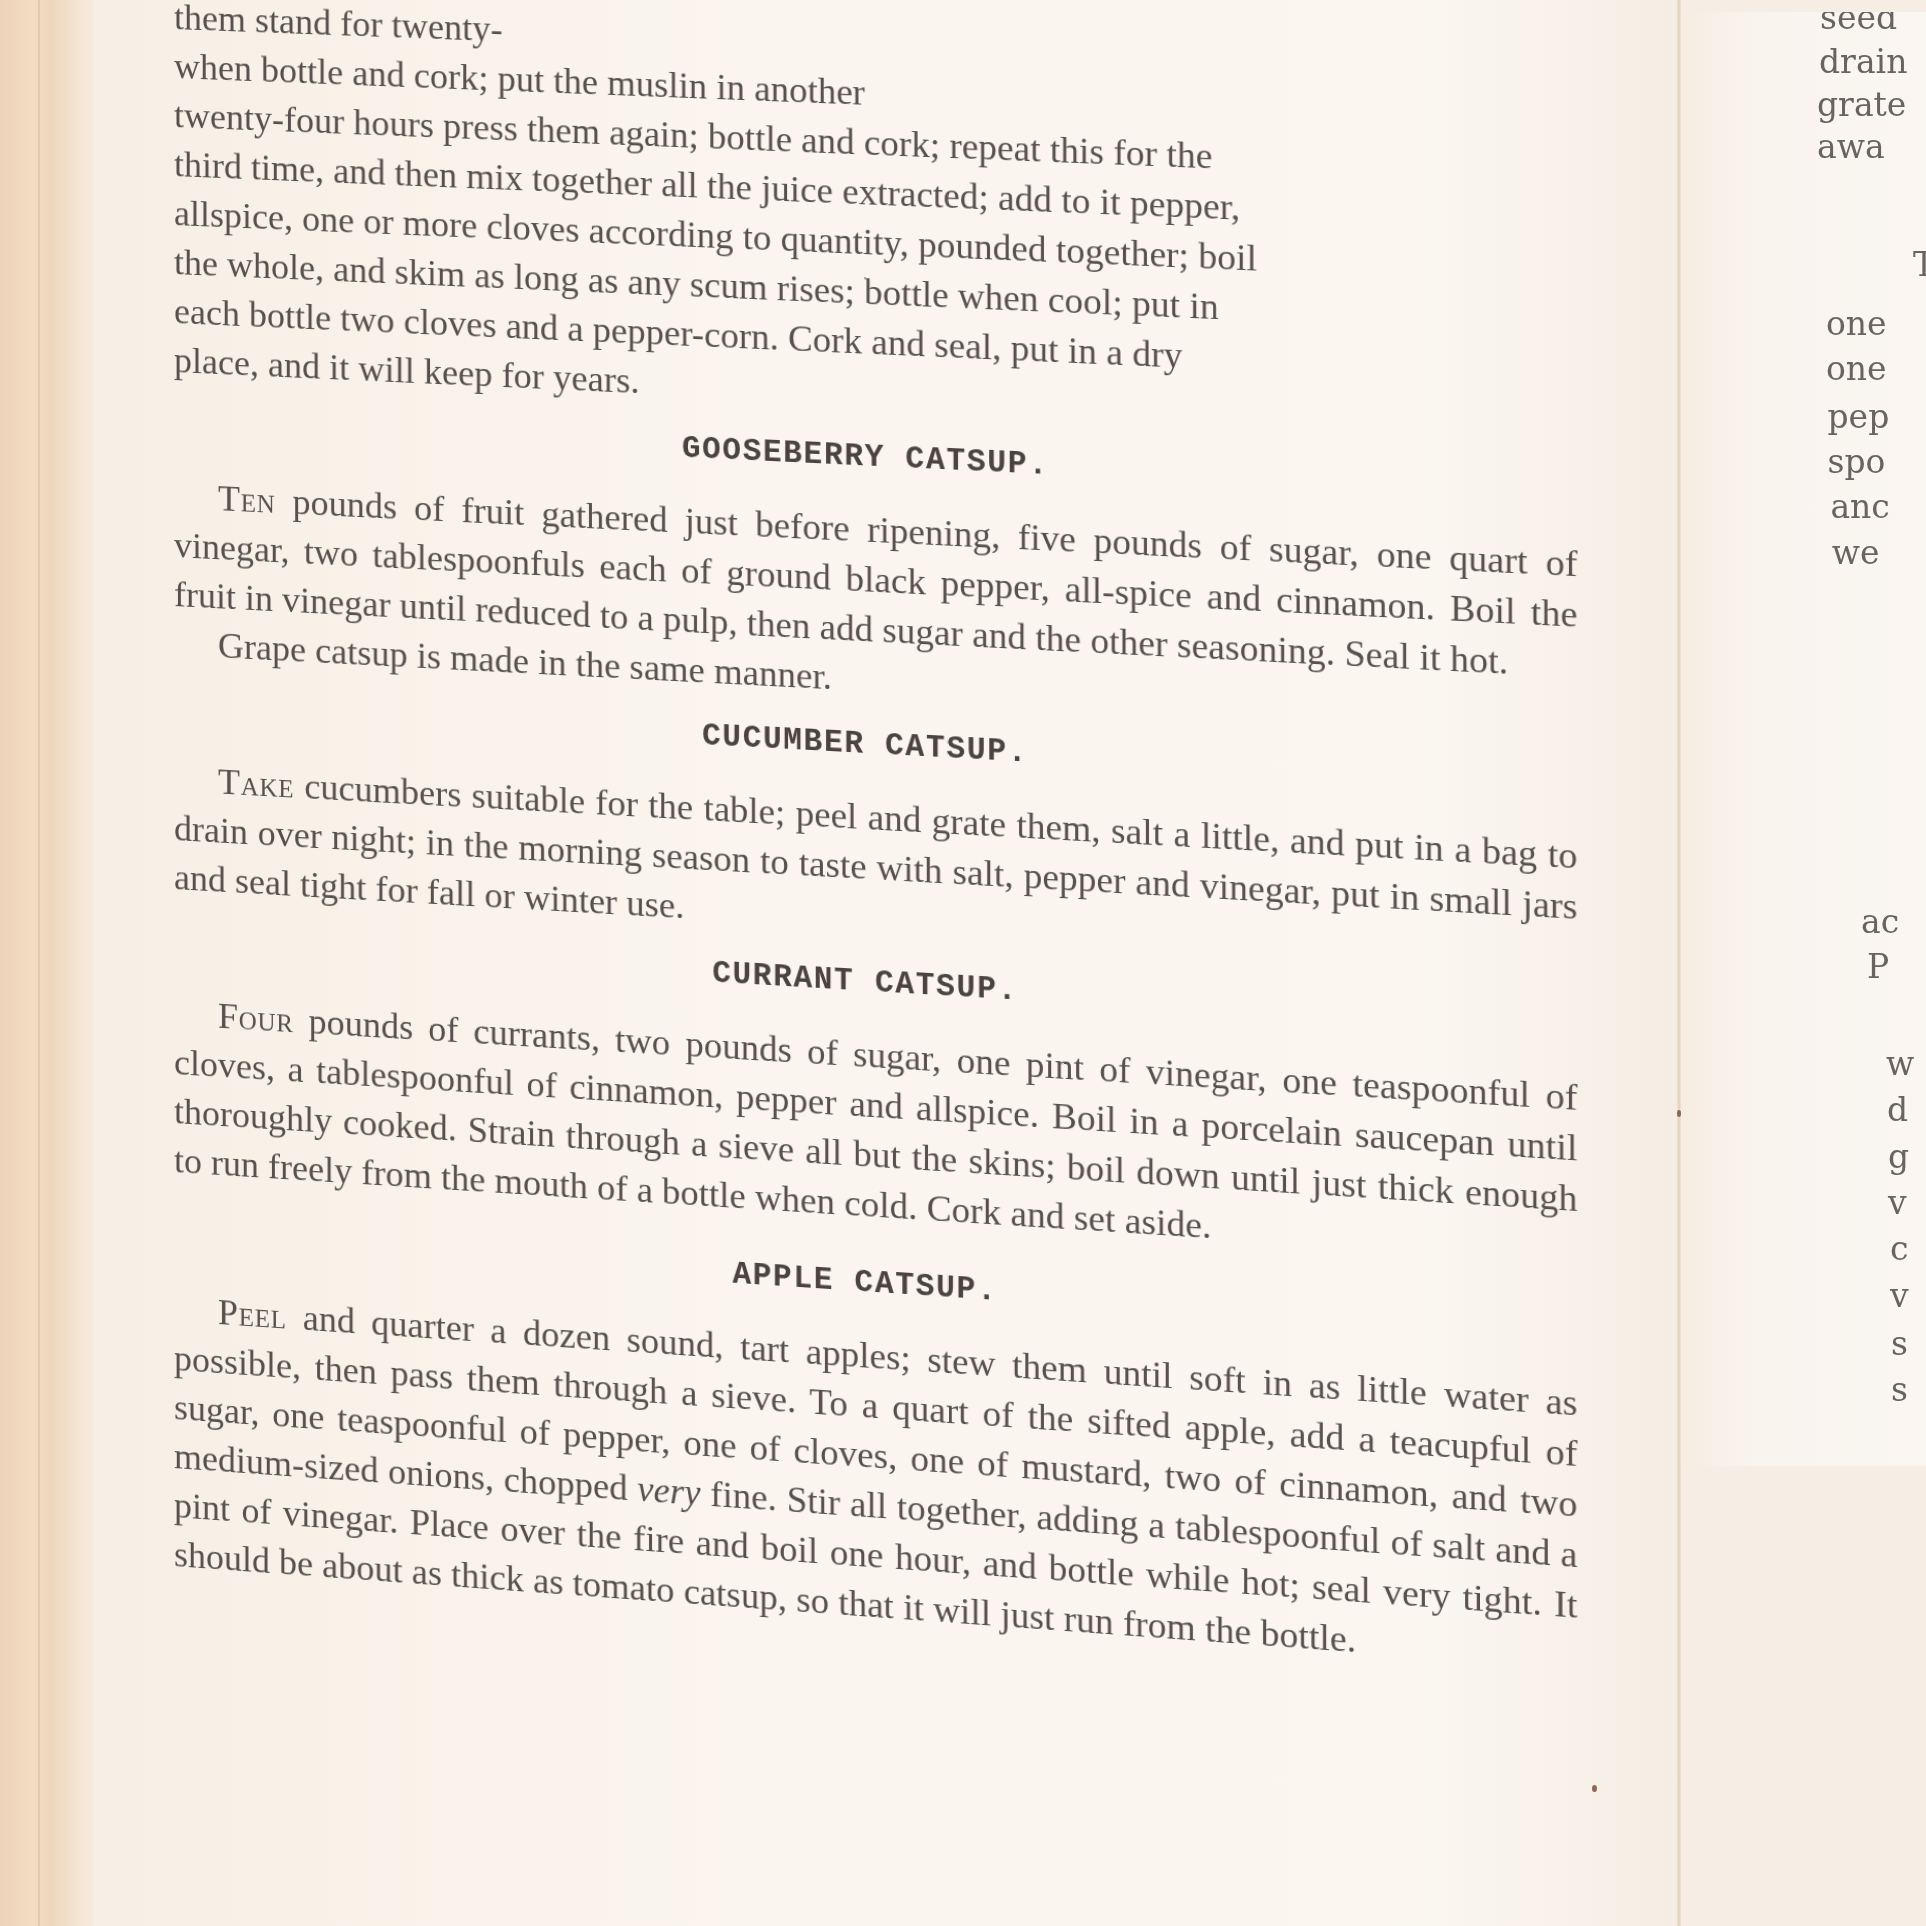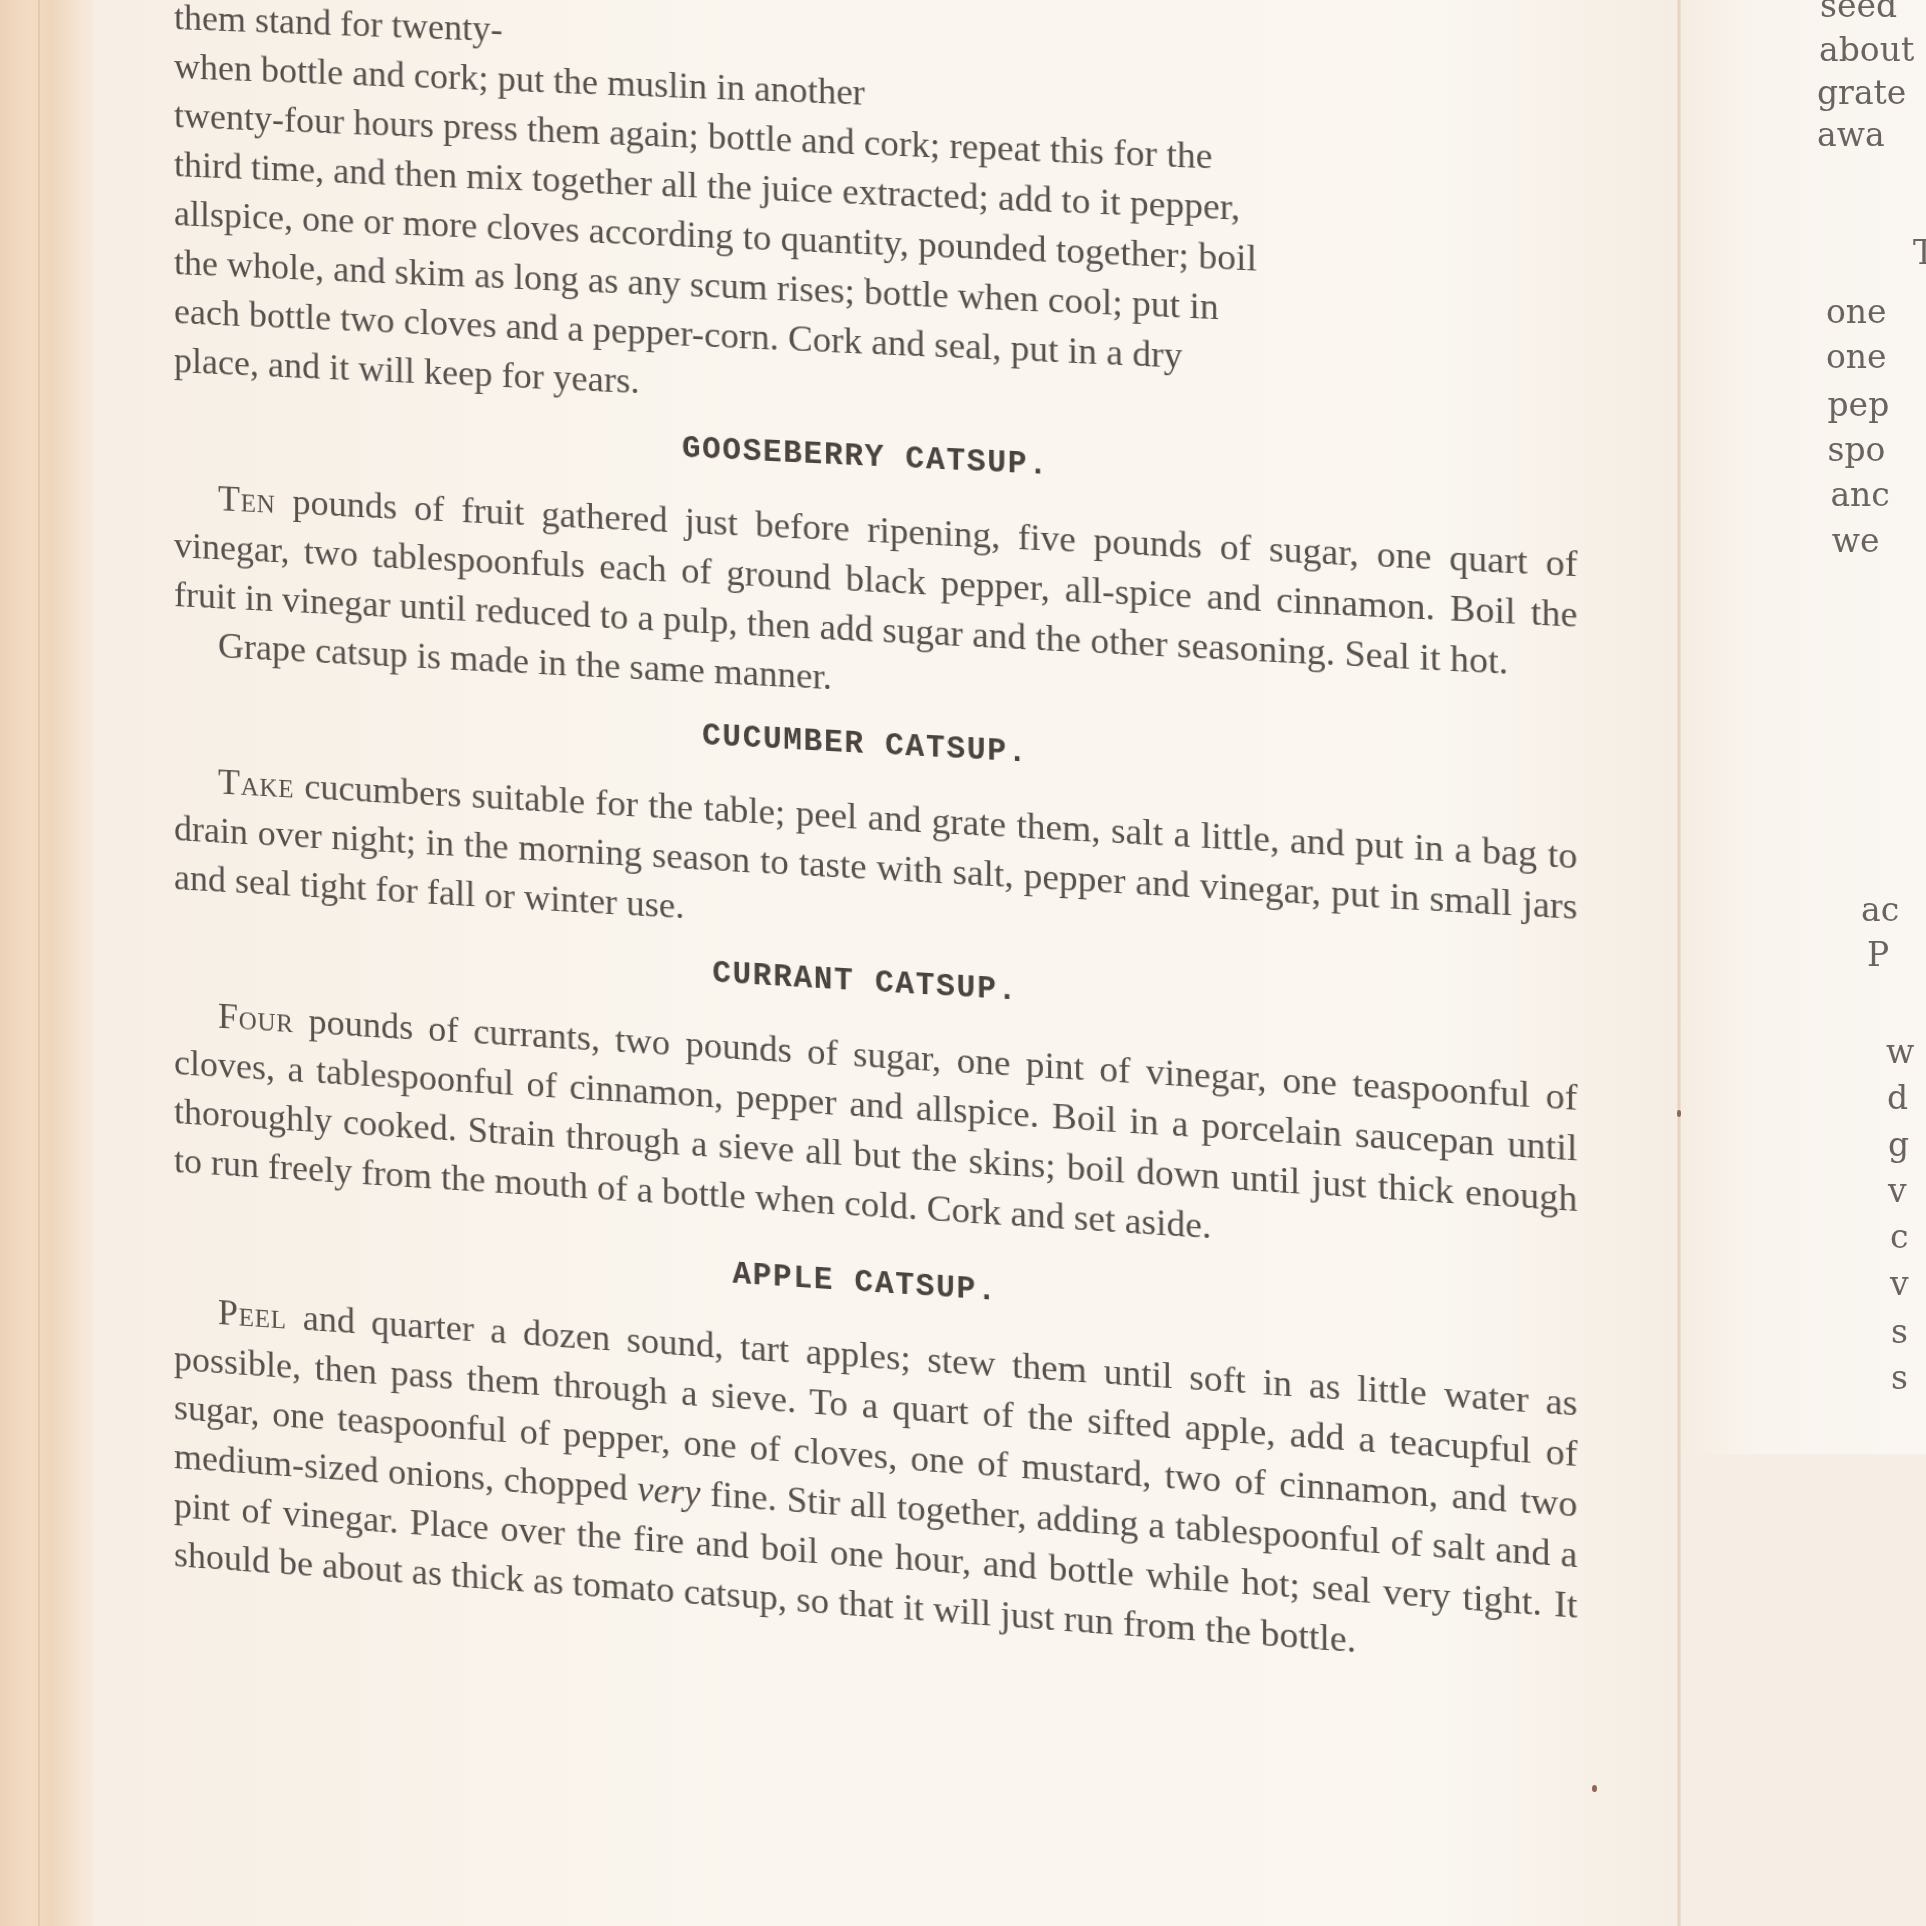--- a/index.html
+++ b/index.html
@@ -18,21 +18,21 @@
     }
     .left-page {
       position:absolute; left:94px; top:0; width:1585px; height:1926px;
       background:linear-gradient(90deg,#f7efe5 0%,#faf5ee 40%,#faf6f0 85%,#f5ede3 100%);
     }
     .gutter {
       position:absolute; left:1677px; top:0; width:4.4px; height:1926px;
       background:linear-gradient(90deg,#efe3d6,#e2d0bf,#efe3d6);
     }
     .right-page {
-      position:absolute; left:1681px; top:0; width:245px; height:1454px;
+      position:absolute; left:1681px; top:12px; width:245px; height:1454px;
       background:linear-gradient(90deg,#f6ede2 0%,#f9f4ee 30%,#faf6f1 100%);
       overflow:hidden;
     }
     .text-block {
       position:absolute; left:174px; top:-7.3px; width:1363px;
       transform-origin:0 0;
       transform: perspective(3046px) rotateY(-4deg) skewY(2.1deg);
       color:#57504d;
       font-size:36px; line-height:49px;
     }
@@ -57,21 +57,21 @@
 <body>
 
 <div class="edge-strip"></div>
 
 <div class="left-page"></div>
 <div class="gutter"></div>
 
 <div class="right-page">
   <div class="right-fragments">
     <span class="frag" style="top:-16px;left:-22px">seed</span>
-    <span class="frag" style="top:27.6px;left:-23px">about</span>
+    <span class="frag" style="top:27.6px;left:-23px">drain</span>
     <span class="frag" style="top:71px;left:-25px">grate</span>
     <span class="frag" style="top:113px;left:-25px">awa</span>
     <span class="frag" style="top:231px;left:71px">T</span>
     <span class="frag" style="top:290px;left:-16px">one</span>
     <span class="frag" style="top:335px;left:-16px">one</span>
     <span class="frag" style="top:383px;left:-14.5px">pep</span>
     <span class="frag" style="top:428px;left:-14.5px">spo</span>
     <span class="frag" style="top:473px;left:-11.6px">anc</span>
     <span class="frag" style="top:519px;left:-10.2px">we</span>
     <span class="frag" style="top:888px;left:19px">ac</span>

